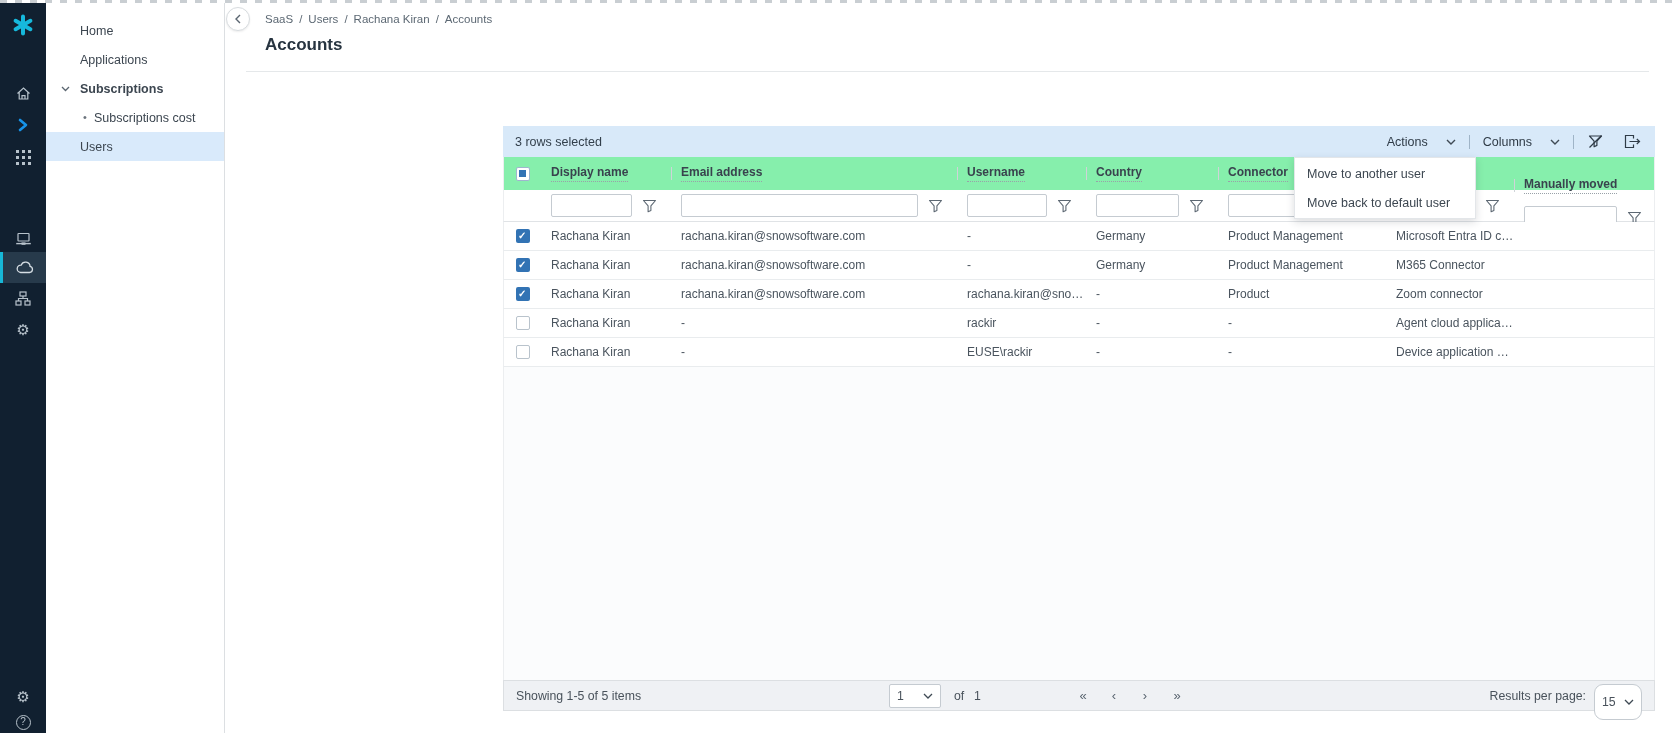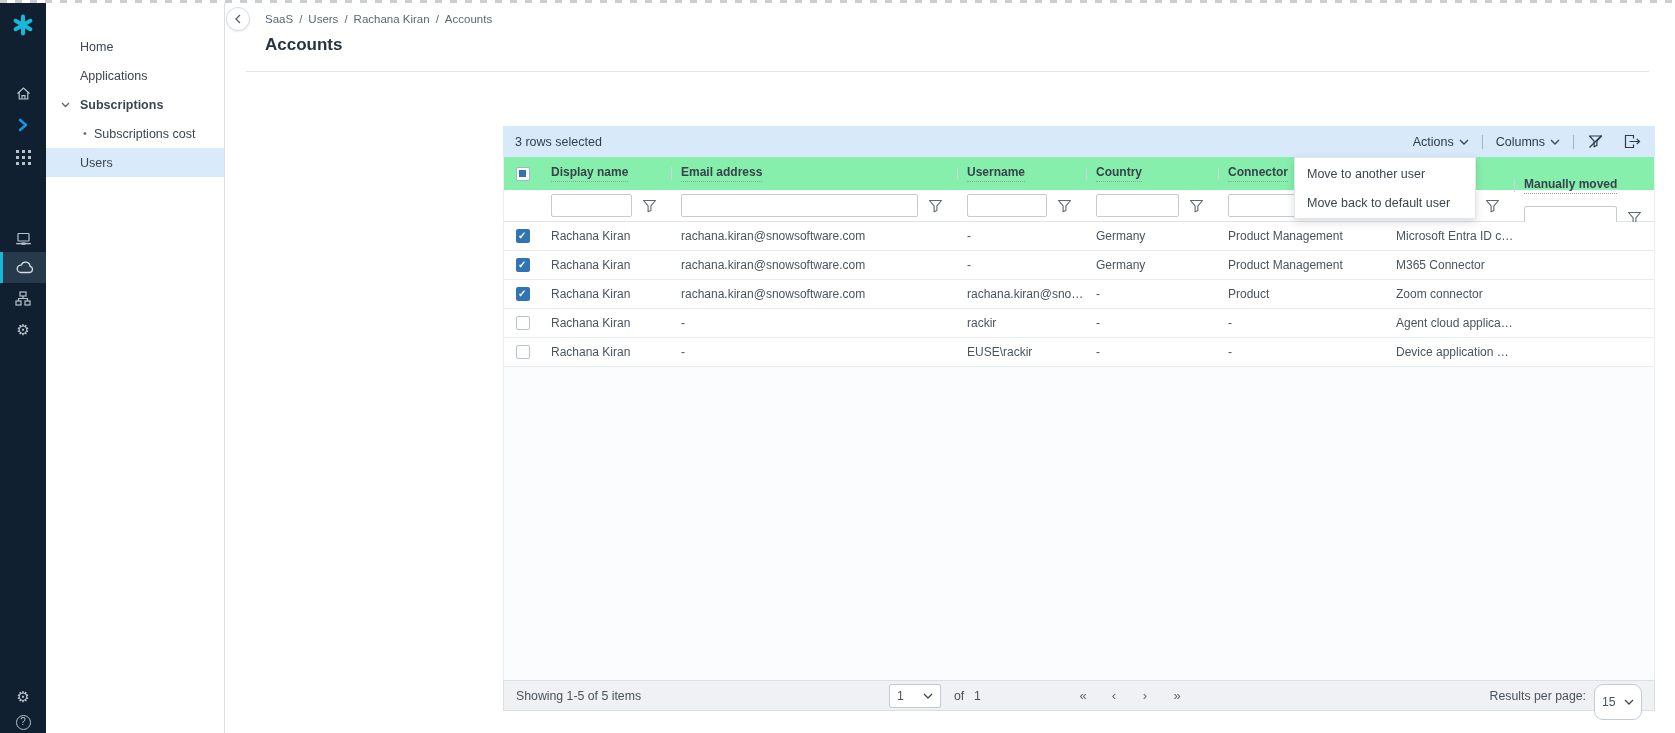--- a/index.html
+++ b/index.html
@@ -13,39 +13,39 @@
   
   .rail{position:absolute;left:0;top:0;width:46px;height:733px;background:#112030;z-index:5;}
   .rail-logo{position:absolute;top:10px;left:0;width:46px;height:30px;display:flex;align-items:center;justify-content:center;}
   .rail-item{position:absolute;left:0;width:46px;height:30px;display:flex;align-items:center;justify-content:center;cursor:pointer;color:#b7c2cb;font-size:15px;}
   .ri-home{top:78px}.ri-chev{top:110px}.ri-grid{top:142px}
   .ri-laptop{top:223px}.ri-cloud{top:252px;height:31px}.ri-sitemap{top:283px}.ri-gear{top:315px}
   .ri-gear2{top:682px}.ri-help{top:712px;height:21px}
   .rail-item.active{background:#273a4b;border-left:3px solid #17b7d7;}
   .help-circle{width:15px;height:15px;border:1.2px solid #b7c2cb;border-radius:50%;font-size:10px;line-height:12px;text-align:center;color:#b7c2cb;}
   
-  .subnav{position:absolute;left:46px;top:0;width:179px;height:733px;background:#fff;border-right:1px solid #dcdfe2;padding-top:32px;z-index:4;}
+  .subnav{position:absolute;left:46px;top:0;width:179px;height:733px;background:#fff;border-right:1px solid #dcdfe2;padding-top:16px;z-index:4;}
   .sn-item{position:relative;height:29px;display:flex;align-items:center;font-size:12.5px;color:#3c4650;padding-left:34px;cursor:pointer;white-space:nowrap;}
   .sn-item.bold{font-weight:bold;}
   .sn-item.sel{background:#d9eafb;}
   .sn-item.child{padding-left:48px;}
   .sn-chev{position:absolute;left:15px;top:12px;display:flex;}
   .sn-bullet{position:absolute;left:37px;top:8px;color:#6a737c;font-size:11px;}
   
   .collapse-btn{position:absolute;left:226px;top:7px;width:24px;height:24px;border:1px solid #d8dcdf;border-radius:50%;
     background:#fff;display:flex;align-items:center;justify-content:center;box-shadow:0 1px 2px rgba(0,0,0,.08);cursor:pointer;z-index:10;}
   .breadcrumb{position:absolute;left:265px;top:13px;font-size:11.5px;color:#5c6873;display:flex;gap:6px;align-items:center;}
   .crumb{cursor:pointer;}
   .page-title{position:absolute;left:265px;top:35px;font-size:17px;font-weight:bold;color:#273440;}
   .title-divider{position:absolute;left:246px;top:71px;width:1403px;border-top:1px solid #e5e8ea;}
   
   .card{position:absolute;left:503px;top:126px;width:1152px;height:585px;display:flex;flex-direction:column;}
   .selbar{height:31px;background:#d8e9f9;display:flex;align-items:center;padding:0 14px 0 12px;font-size:12.5px;color:#323f4b;flex:0 0 auto;}
   .selbar-text{flex:1;}
-  .tool{display:flex;align-items:center;gap:5px;cursor:pointer;color:#2f3b47;}
+  .tool{display:flex;align-items:center;gap:18px;cursor:pointer;color:#2f3b47;}
   .tool-sep{width:1px;height:14px;background:#9fb4c7;margin:0 13px;}
   .icon-btn{cursor:pointer;display:flex;align-items:center;}
   .icon-btn + .icon-btn{margin-left:20px;}
   .thead{height:33px;display:flex;align-items:center;border-left:1px solid #eceef0;border-right:1px solid #eceef0;flex:0 0 auto;background:#86efac;}
   .th{height:100%;display:flex;align-items:center;padding-left:10px;position:relative;font-size:12px;font-weight:bold;color:#39434e;white-space:nowrap;overflow:hidden;}
   .th .hsep{position:absolute;left:0;top:10px;height:13px;width:1px;background:#cfd4d8;}
   .th-label{border-bottom:1px dotted #99a1a8;padding-bottom:2px;cursor:pointer;}
   .col-cb{width:37px;display:flex;align-items:center;justify-content:center;flex:0 0 auto;}
   .col-display_name{width:130px;flex:0 0 auto;}
   .col-email{width:286px;flex:0 0 auto;}

